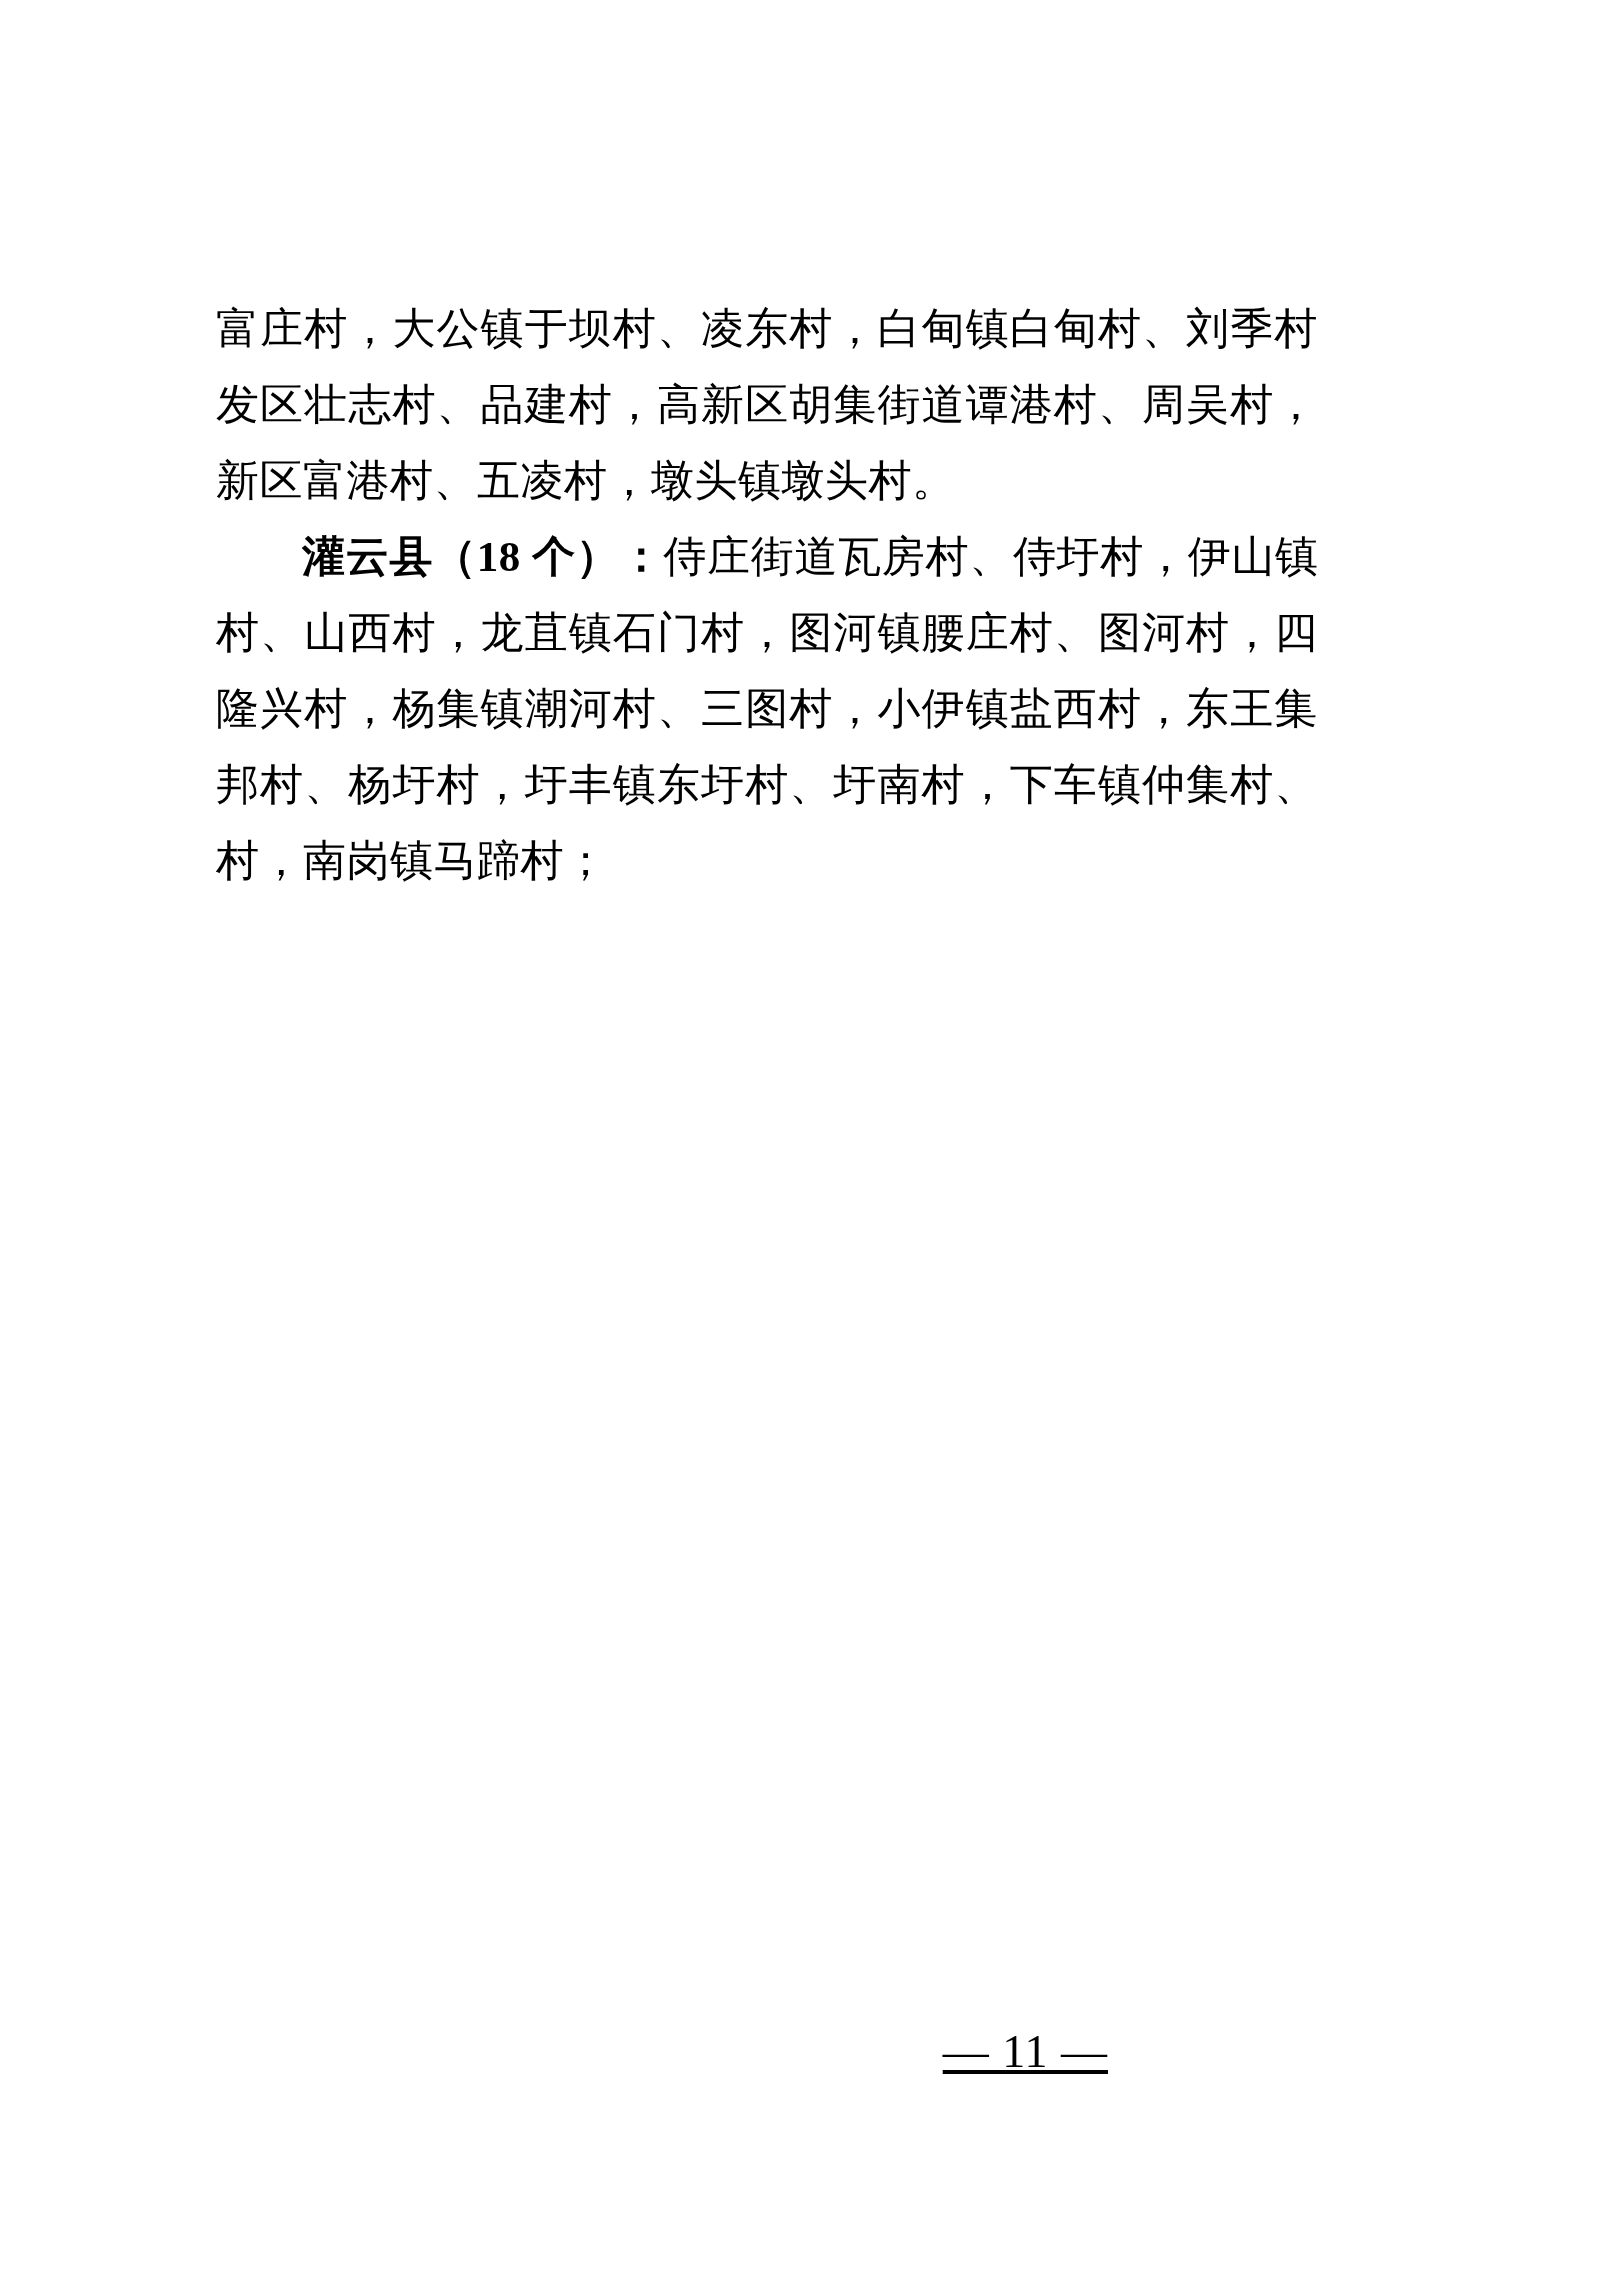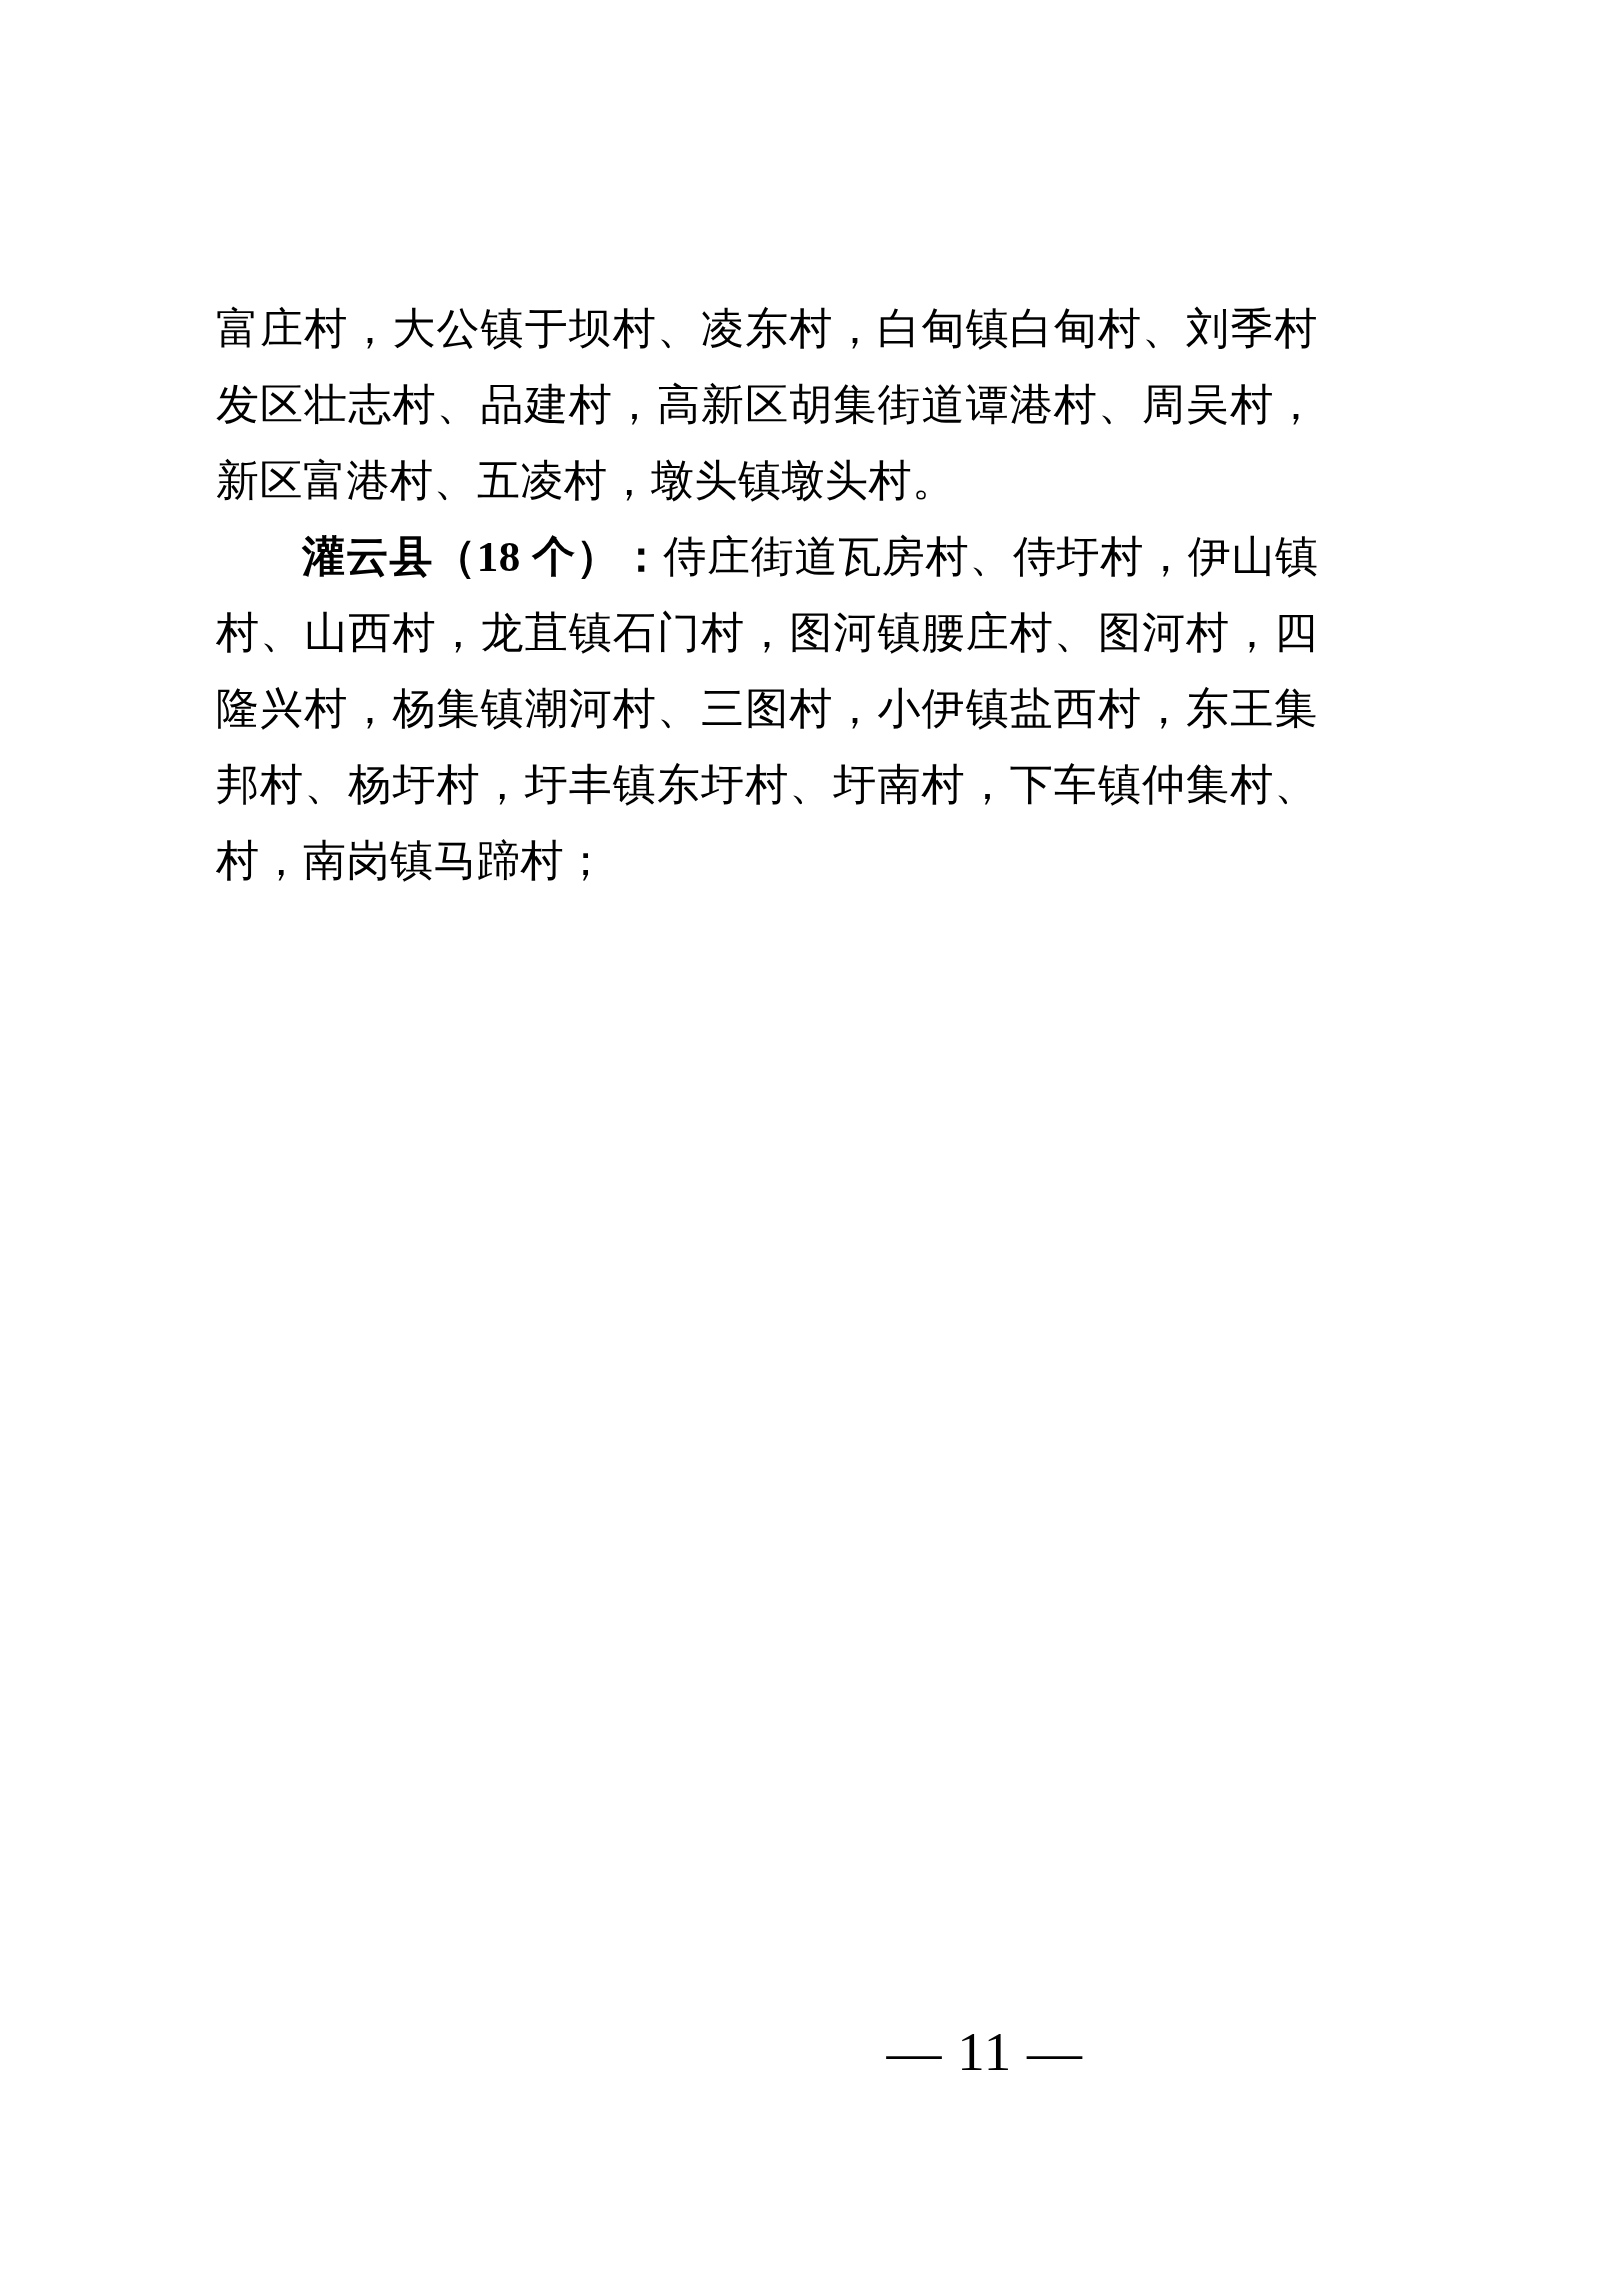--- a/index.html
+++ b/index.html
@@ -37,25 +37,26 @@
   }
   .para .lead {
     font-weight: bold;
   }
   .para.heading {
     font-weight: bold;
   }
   .page-footer {
     position: absolute;
     top: 2029px;
-    right: 235px;
-    font-size: 55px;
+    right: 210px;
+    font-size: 46px;
     line-height: 45px;
     letter-spacing: 1px;
     text-align: right;
+    text-decoration: underline;
   }
 </style>
 </head>
 <body>
 
 <div class="page">
 
   <div class="doc-body">
 
     <p class="para no-indent"><span class="body">富庄村，大公镇于坝村、凌东村，白甸镇白甸村、刘季村，开发区壮志村、品建村，高新区胡集街道谭港村、周吴村，滨海新区富港村、五凌村，墩头镇墩头村。</span></p>

